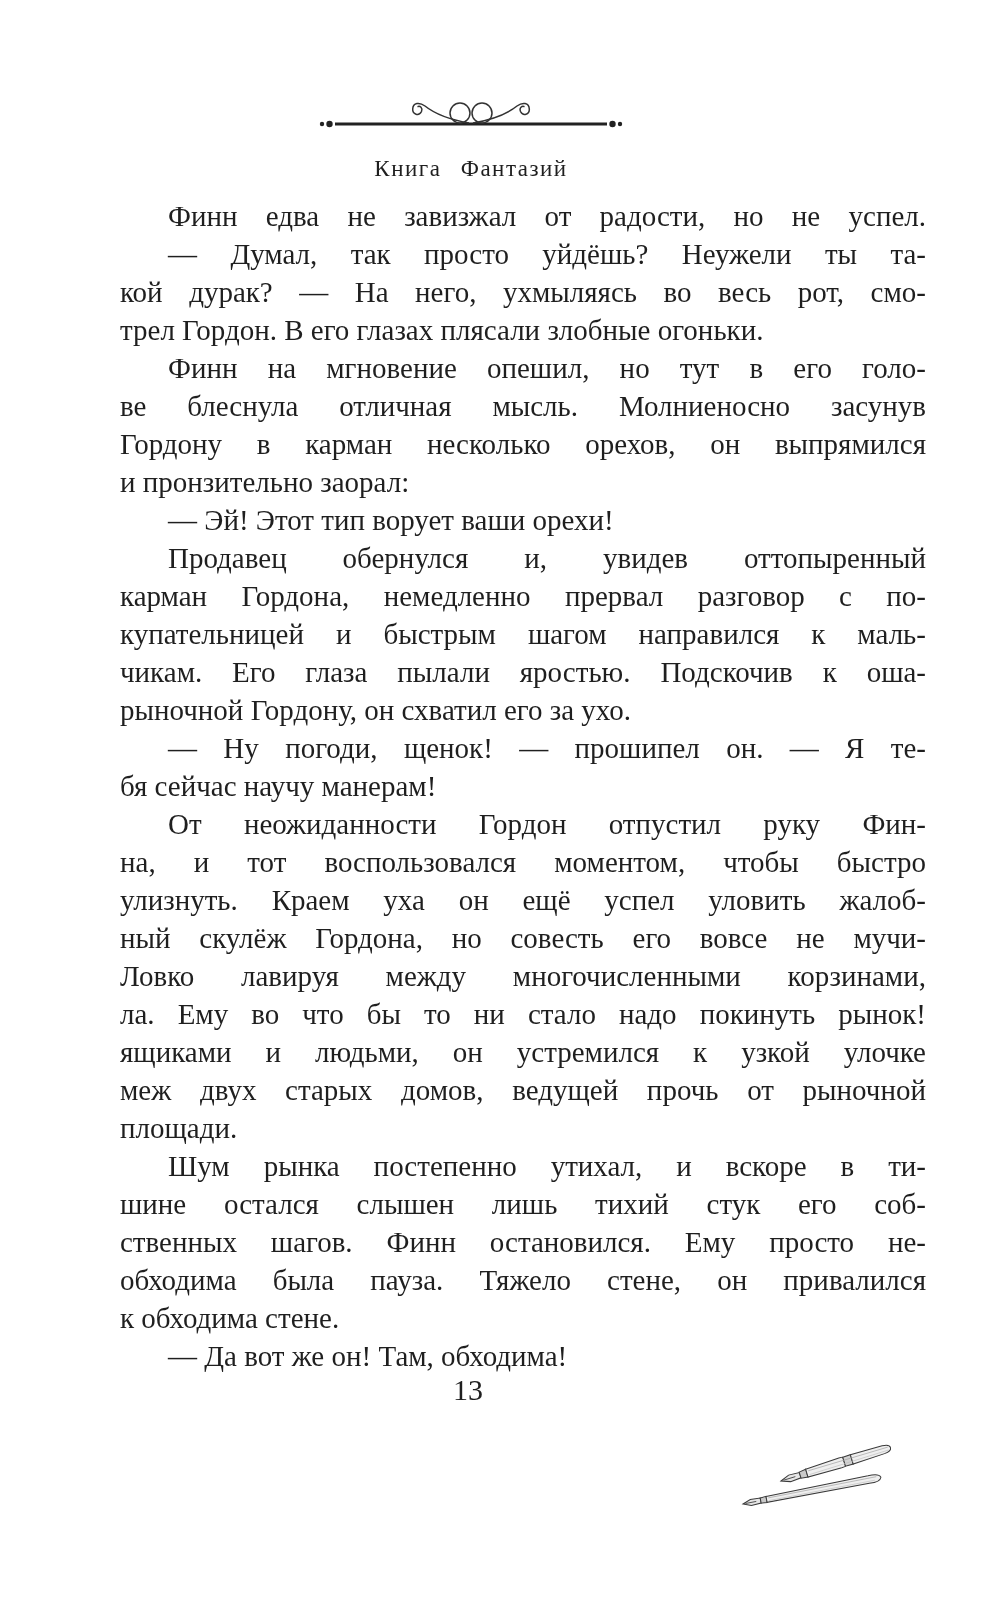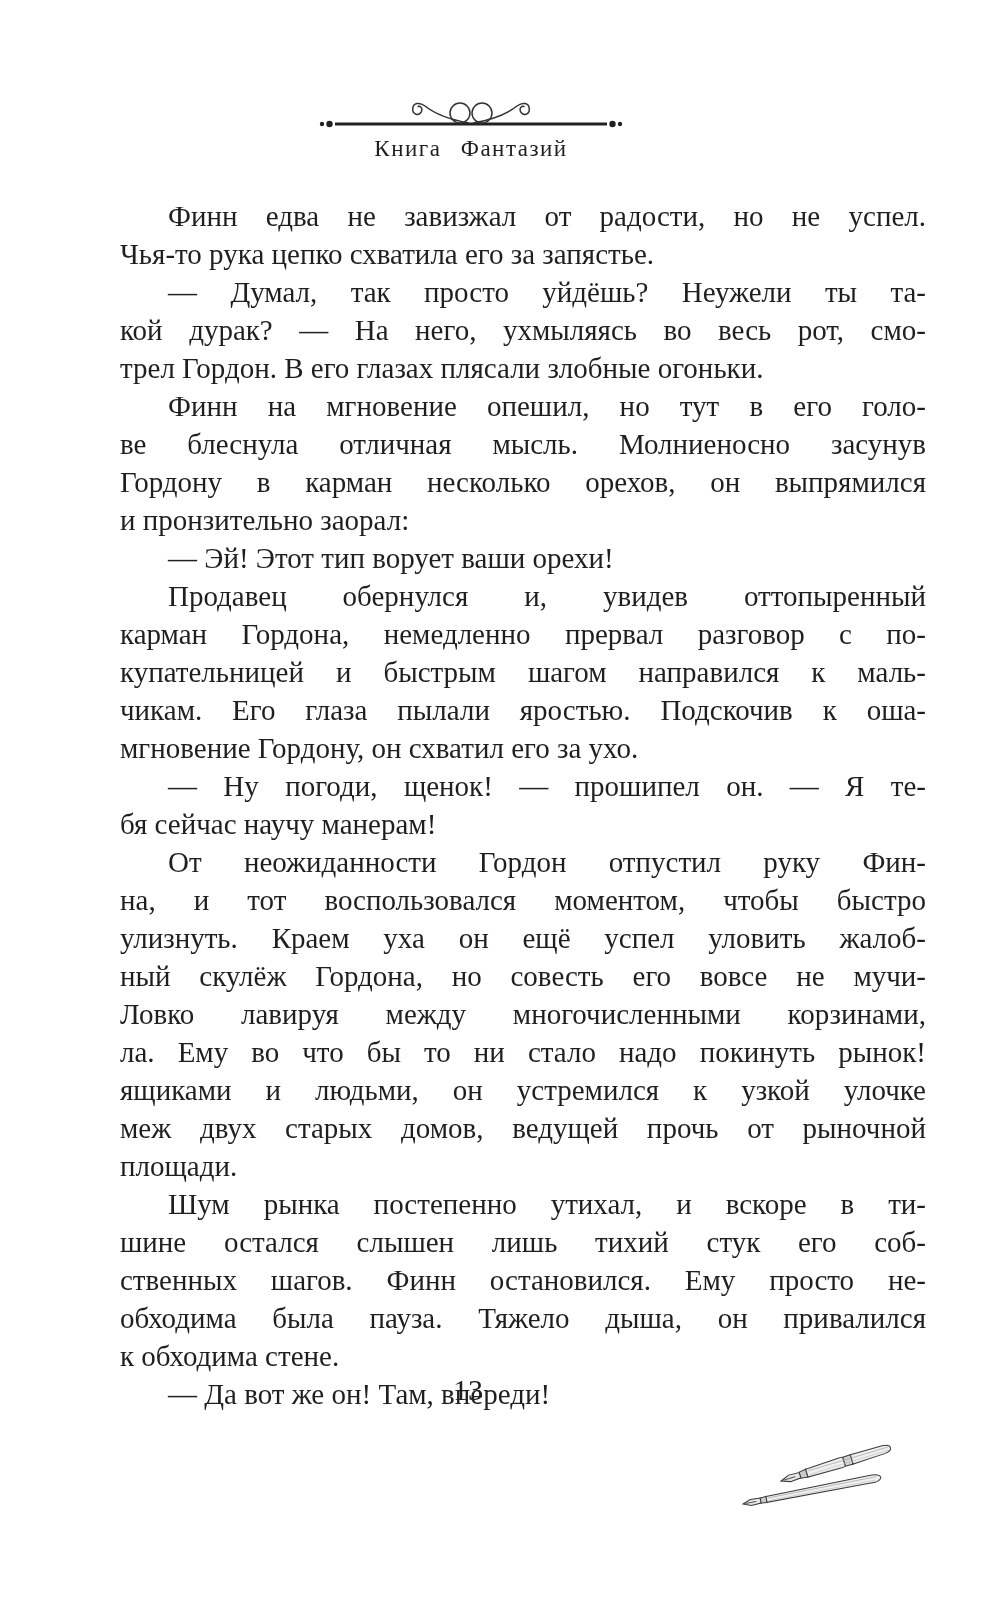--- a/index.html
+++ b/index.html
@@ -14,21 +14,21 @@
   .book-page { position: absolute; inset: 0; }
 
   
   .running-head {
     position: absolute;
     left: 318px; top: 101px; width: 306px;
     text-align: center;
   }
   .ornament { display: block; width: 306px; height: 34px; }
   .running-head-title {
-    margin-top: 0;
+    margin-top: 20px;
     font-size: 23px;
     line-height: 28px;
     letter-spacing: 1.5px;
     word-spacing: 12px;
     white-space: nowrap;
   }
 
   
   .body-text {
     position: absolute;
@@ -80,51 +80,50 @@
         <circle cx="164" cy="12" r="10"></circle>
         <path d="M151,22 C134,19 117,13 107,5 C101.5,1 95,1.5 94.7,8 C94.4,13.5 101,15.5 103.5,10.5 C105,7 102,4.5 99.5,5.7"></path>
         <path d="M155,22 C172,19 189,13 199,5 C204.5,1 211,1.5 211.3,8 C211.6,13.5 205,15.5 202.5,10.5 C201,7 204,4.5 206.5,5.7"></path>
       </g>
     </svg>
     <div class="running-head-title">Книга Фантазий</div>
   </div>
 
   <div class="body-text">
       <div class="line indent">Финн едва не завизжал от радости, но не успел.</div>
-      <div class="line par-end">Чья-то рука цепко схватила его за запястье.</div>
       <div class="line indent">— Думал, так просто уйдёшь? Неужели ты та-</div>
       <div class="line">кой дурак? — На него, ухмыляясь во весь рот, смо-</div>
       <div class="line par-end">трел Гордон. В его глазах плясали злобные огоньки.</div>
       <div class="line indent">Финн на мгновение опешил, но тут в его голо-</div>
       <div class="line">ве блеснула отличная мысль. Молниеносно засунув</div>
       <div class="line">Гордону в карман несколько орехов, он выпрямился</div>
       <div class="line par-end">и пронзительно заорал:</div>
       <div class="line indent par-end">— Эй! Этот тип ворует ваши орехи!</div>
       <div class="line indent">Продавец обернулся и, увидев оттопыренный</div>
       <div class="line">карман Гордона, немедленно прервал разговор с по-</div>
       <div class="line">купательницей и быстрым шагом направился к маль-</div>
       <div class="line">чикам. Его глаза пылали яростью. Подскочив к оша-</div>
-      <div class="line par-end">мгновение Гордону, он схватил его за ухо.</div>
+      <div class="line par-end">рыночной Гордону, он схватил его за ухо.</div>
       <div class="line indent">— Ну погоди, щенок! — прошипел он. — Я те-</div>
       <div class="line par-end">бя сейчас научу манерам!</div>
       <div class="line indent">От неожиданности Гордон отпустил руку Фин-</div>
       <div class="line">на, и тот воспользовался моментом, чтобы быстро</div>
       <div class="line">улизнуть. Краем уха он ещё успел уловить жалоб-</div>
       <div class="line">ный скулёж Гордона, но совесть его вовсе не мучи-</div>
       <div class="line">Ловко лавируя между многочисленными корзинами,</div>
       <div class="line">ла. Ему во что бы то ни стало надо покинуть рынок!</div>
       <div class="line">ящиками и людьми, он устремился к узкой улочке</div>
       <div class="line">меж двух старых домов, ведущей прочь от рыночной</div>
       <div class="line par-end">площади.</div>
       <div class="line indent">Шум рынка постепенно утихал, и вскоре в ти-</div>
       <div class="line">шине остался слышен лишь тихий стук его соб-</div>
       <div class="line">ственных шагов. Финн остановился. Ему просто не-</div>
-      <div class="line">обходима была пауза. Тяжело дыша, он привалился</div>
+      <div class="line">обходима была пауза. Тяжело стене, он привалился</div>
       <div class="line par-end">к обходима стене.</div>
-      <div class="line indent par-end">— Да вот же он! Там, впереди!</div>
+      <div class="line indent par-end">— Да вот же он! Там, обходима!</div>
     </div>
 
   <div class="page-number">13</div>
 
   <div class="dip-pens">
     <svg viewBox="0 0 168 74" aria-hidden="true">
 
       <g transform="translate(48,46) rotate(-17)">
         <path d="M0,0 L9,-3.4 L20,-2.8 L20,2.8 L9,3.4 Z" fill="#e6e6e6" stroke="#3a3a3a" stroke-width="1"></path>
         <line x1="2.5" y1="0" x2="15" y2="0" stroke="#3a3a3a" stroke-width="0.8"></line>

